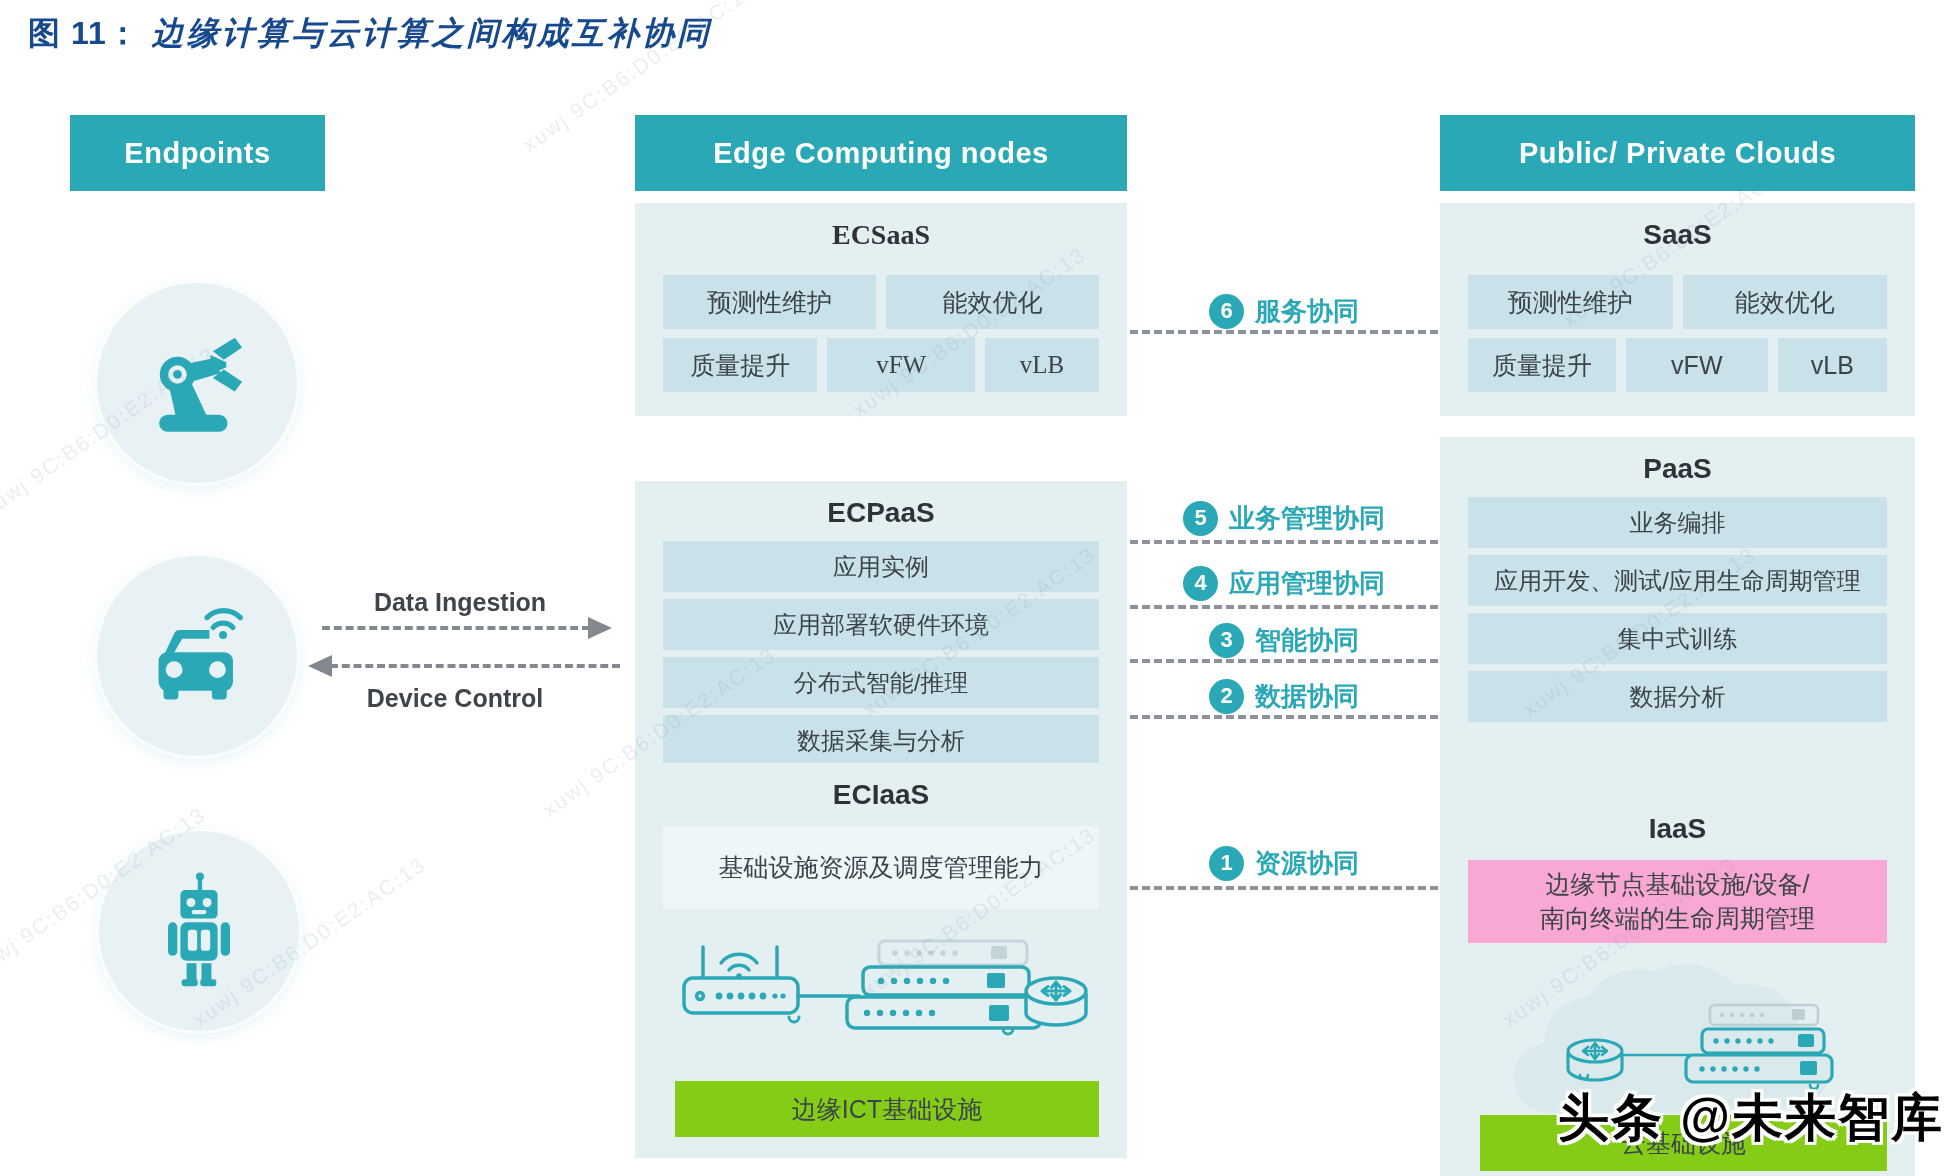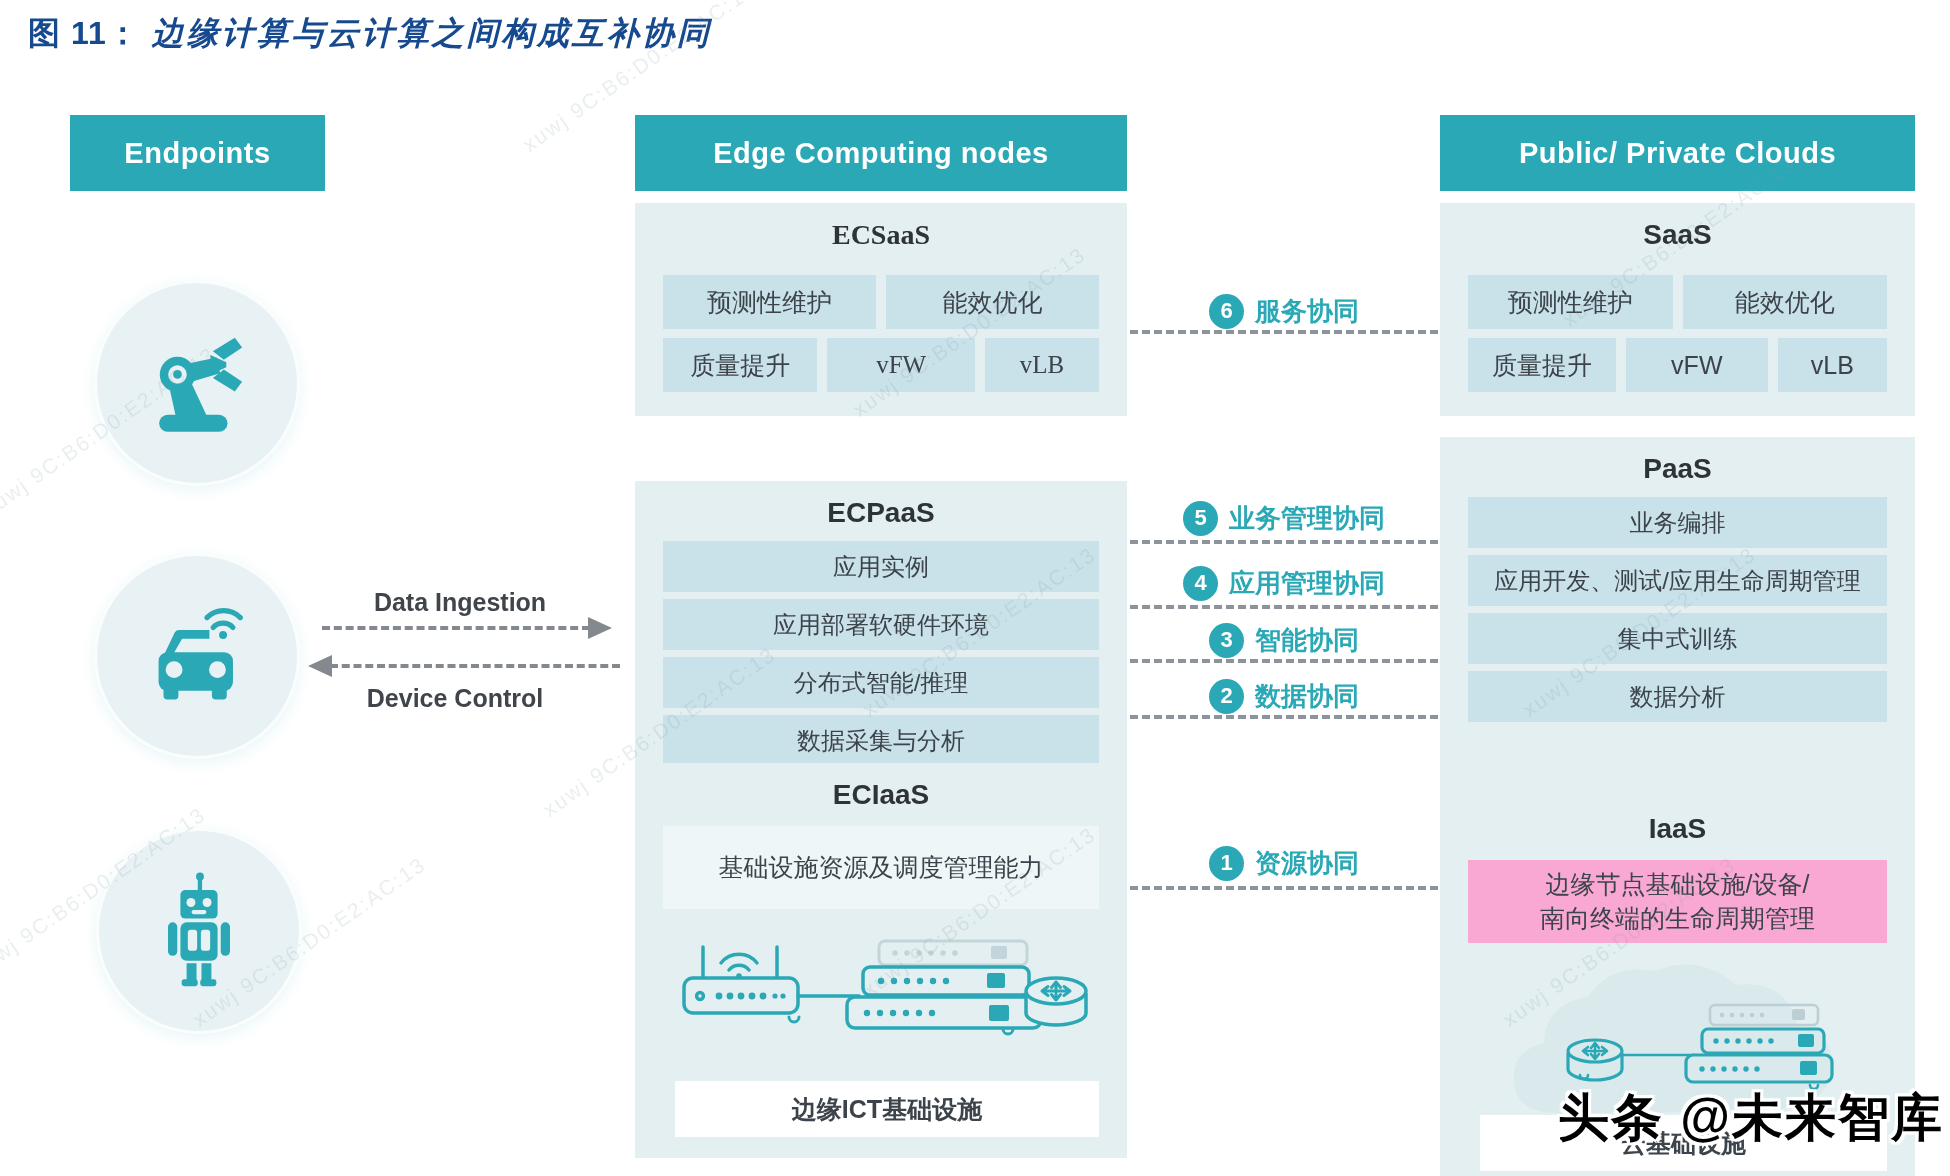--- a/index.html
+++ b/index.html
@@ -40,22 +40,22 @@
   .stack-row{
     height:51px;background:#c9e1e8;color:#3c434a;
     display:flex;align-items:center;justify-content:center;font-size:24px;
   }
   .cap-box{
     position:absolute;left:28px;right:28px;top:63px;height:83px;background:#eef6f8;
     display:flex;align-items:center;justify-content:center;font-size:25px;color:#3c434a;text-align:center;line-height:1.35;
   }
   .cap-box.dark{background:#f9a8d4;flex-direction:column;}
   .bottom-row{
-    position:absolute;left:40px;right:28px;top:318px;height:56px;background:#ffffff;
-    display:flex;align-items:center;justify-content:center;font-size:25px;color:#3c434a;font-weight:bold;
+    position:absolute;left:40px;right:28px;top:318px;height:56px;background:#84cc16;
+    display:flex;align-items:center;justify-content:center;font-size:25px;color:#3c434a;
   }
   .net-graphic{position:absolute;left:36px;top:158px;}
   .cloud-graphic{position:absolute;left:36px;top:148px;}
   
   .ep-circle{
     position:absolute;width:200px;height:200px;border-radius:50%;
     background:#e8f2f4;border:3px solid #fbfdfd;
     box-shadow:0 4px 14px rgba(42,168,182,0.10);
     display:flex;align-items:center;justify-content:center;
   }

